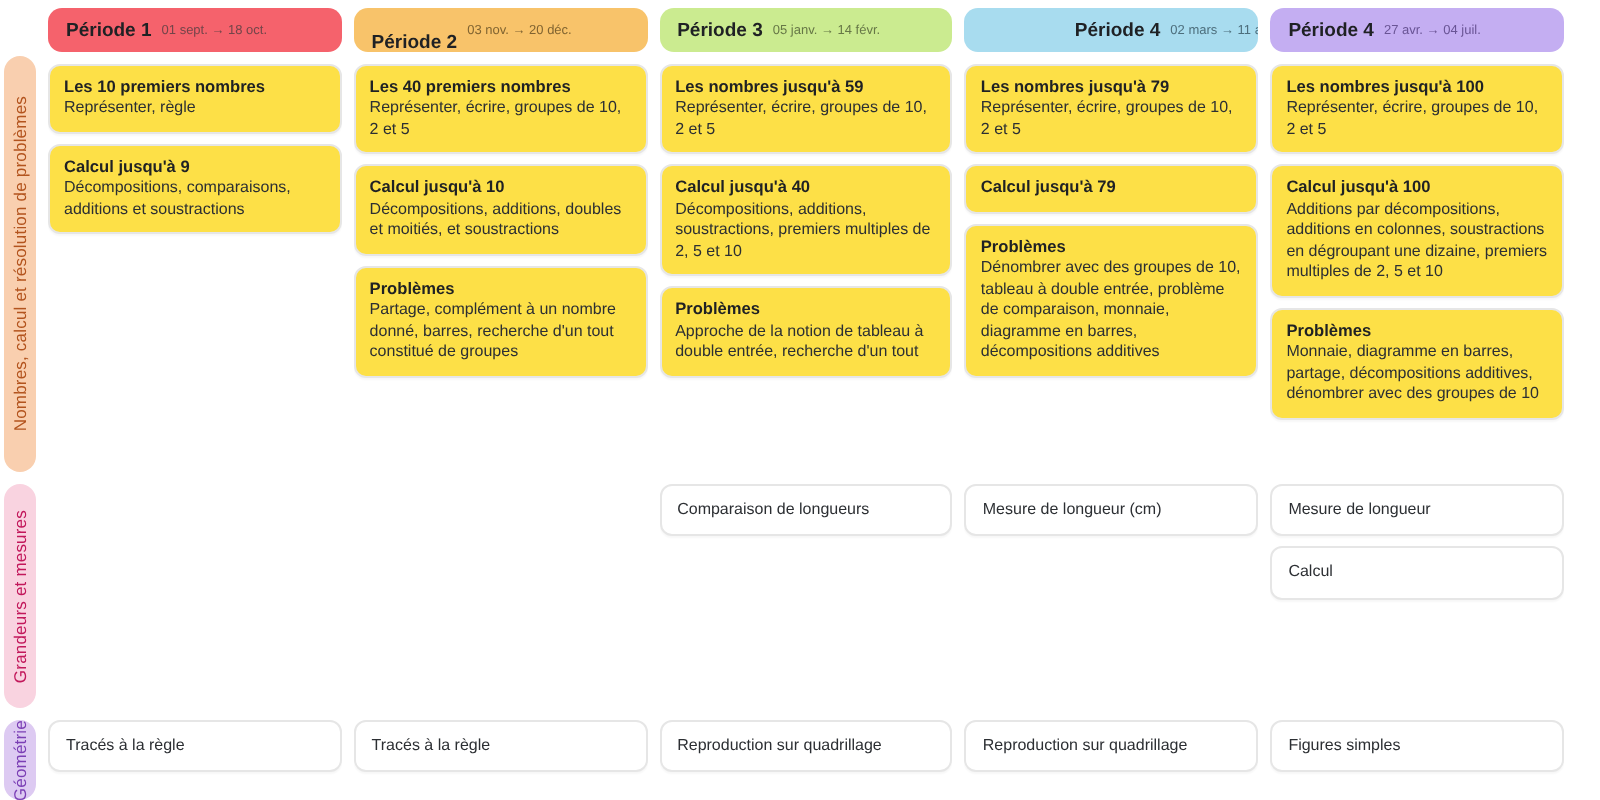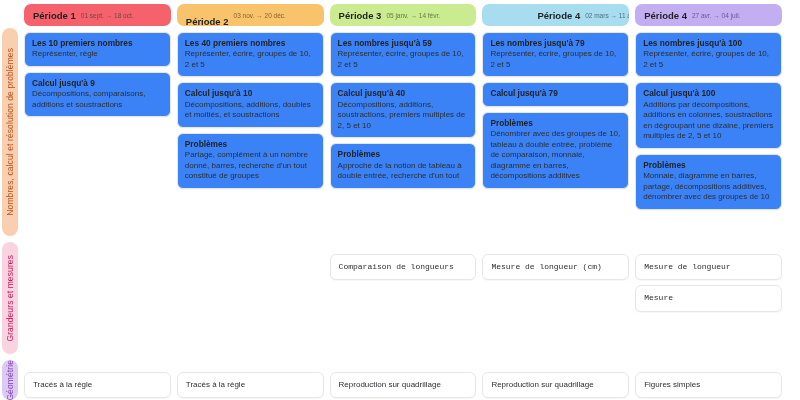--- a/index.html
+++ b/index.html
@@ -83,35 +83,35 @@
     white-space: nowrap;
   }
   .period-dates {
     font-size: 6.5px;
     white-space: nowrap;
     opacity: 0.85;
   }
 
   
   .band-nombres  { height: 208px; margin-top: 6px; }
-  .band-grandeurs{ height: 112px; margin-top: 14px; font-family: Liberation Mono, monospace; }
+  .band-grandeurs{ height: 112px; margin-top: 2px; }
   .band-geometrie{ height: 40px;  margin-top: 6px; }
 
   .band {
     display: flex;
     flex-direction: column;
     gap: 5px;
     overflow: hidden;
   }
 
   
   .card {
     border: 1px solid #e6e6e6;
     border-radius: 6px;
-    background: #3b82f6;
+    background: #fde047;
     padding: 5px 7px 6px 7px;
     box-sizing: border-box;
     box-shadow: 0 1px 1px rgba(0,0,0,0.035);
   }
   .card-title {
     font-size: 8.3px;
     font-weight: bold;
     color: #1f2124;
     line-height: 1.25;
     margin: 0 0 1px 0;
@@ -276,21 +276,21 @@
           <p class="card-body">Additions par décompositions, additions en colonnes, soustractions en dégroupant une dizaine, premiers multiples de 2, 5 et 10</p>
         </div>
         <div class="card">
           <p class="card-title">Problèmes</p>
           <p class="card-body">Monnaie, diagramme en barres, partage, décompositions additives, dénombrer avec des groupes de 10</p>
         </div>
         <div class="spacer"></div>
       </div>
       <div class="band band-grandeurs">
         <div class="card-simple">Mesure de longueur</div>
-        <div class="card-simple">Mesure</div>
+        <div class="card-simple">Calcul</div>
         <div class="spacer"></div>
       </div>
       <div class="band band-geometrie">
         <div class="card-simple">Figures simples</div>
       </div>
     </div>
 
   </div>
 </div>
 

